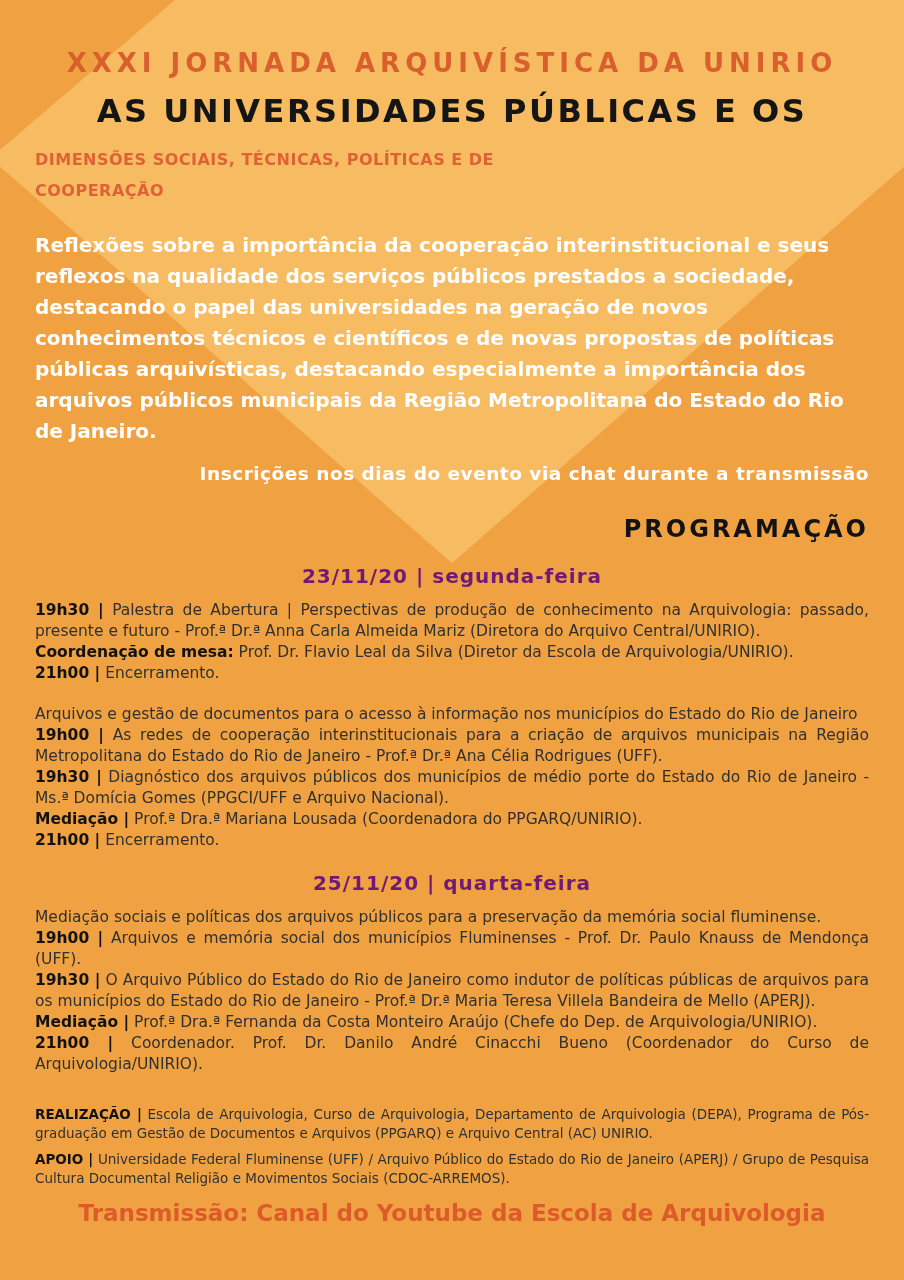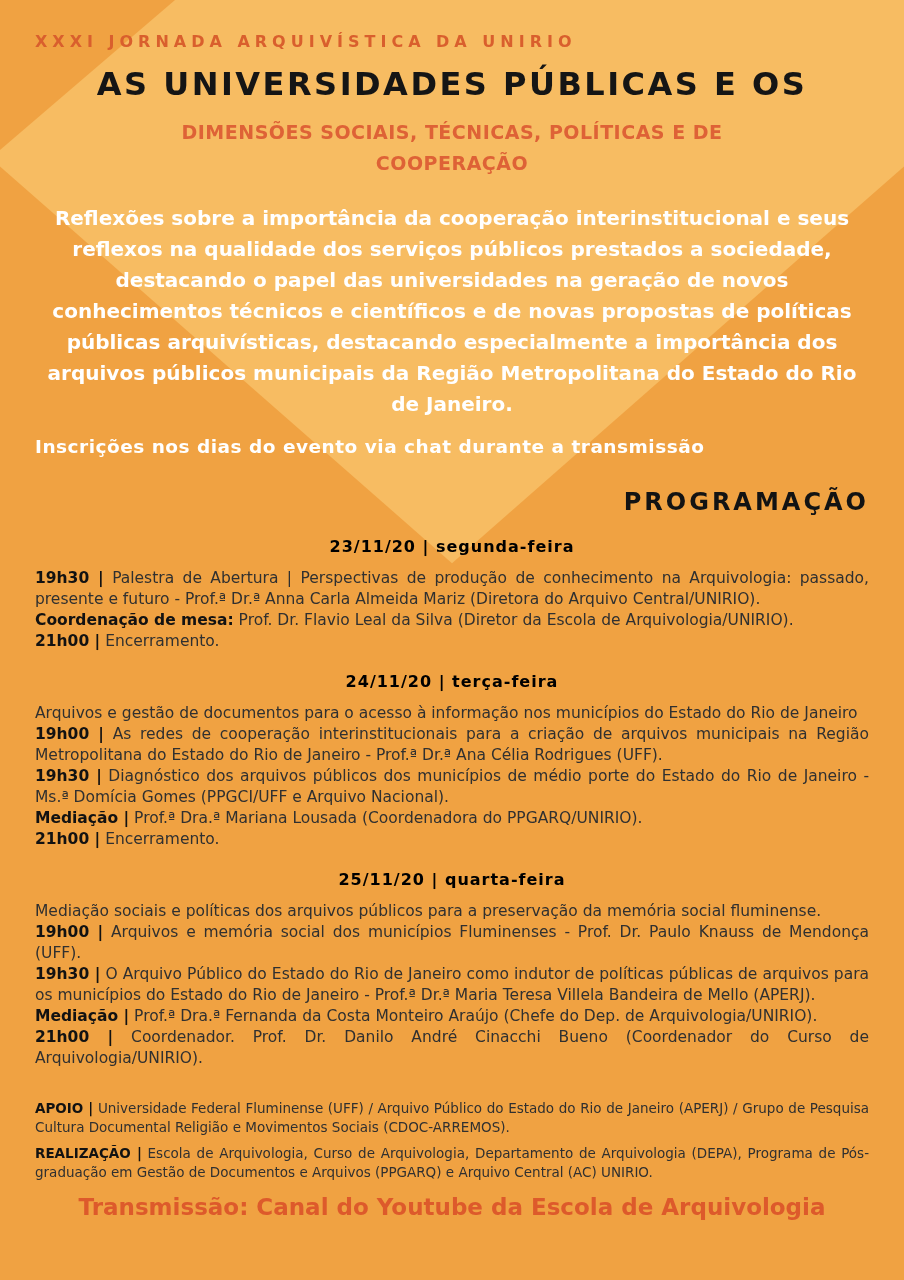--- a/index.html
+++ b/index.html
@@ -21,61 +21,60 @@
   }
   .bg-corner {
     position: absolute; left: 0; top: 0;
     width: 175px; height: 150px;
     background: #F0A242;
     clip-path: polygon(0 0, 100% 0, 0 100%);
   }
   .content { position: relative; padding: 0 35px; }
 
   .kicker {
-    margin: 0; padding-top: 32px;
-    white-space: nowrap;
-    font-size: 16px; font-weight: 700; letter-spacing: 5px;
+    margin: 0; padding-top: 48px;
+    text-align: center; white-space: nowrap;
+    font-size: 26px; font-weight: 700; letter-spacing: 5px;
     color: #D95F2D;
   }
   .title {
     margin: 12px 0 12px;
     text-align: center;
     font-size: 32px; line-height: 42px; font-weight: 800;
     letter-spacing: 2.5px; color: #151515;
   }
   .subtitle {
     margin: 10px 0 0;
-    text-align: center;
-    font-size: 19px; line-height: 31px; font-weight: 700;
+    font-size: 16px; line-height: 31px; font-weight: 700;
     letter-spacing: 0.5px; color: #DE6236;
   }
   .intro {
     margin: 24px auto 0; max-width: 840px;
-    text-align: center;
+    text-align: left;
     font-size: 20px; line-height: 31px; font-weight: 700;
     color: #FFFFFF;
   }
   .registration {
     margin: 16px 0 0;
-    text-align: left;
+    text-align: right;
     font-size: 18.5px; font-weight: 700; letter-spacing: 0.5px;
     color: #FFFFFF;
   }
   .program-title {
     margin: 30px 0 0;
     text-align: right;
     font-size: 24px; line-height: 30px; font-weight: 800;
     letter-spacing: 3px; color: #131313;
   }
   .day { margin-top: 20px; }
   .day-heading {
     margin: 0 0 12px;
     text-align: center;
-    font-size: 16px; font-weight: 700; letter-spacing: 1px;
-    color: #000000;
+    font-size: 20px; font-weight: 700; letter-spacing: 1px;
+    color: #701a75;
   }
   .prog-line {
     margin: 0;
     font-size: 15.5px; line-height: 21px;
     color: #303030; text-align: justify;
   }
   .prog-line strong, .credit-line strong { color: #121212; font-weight: 700; }
   .credits { margin-top: 30px; }
   .credit-line {
     margin: 0 0 7px;
@@ -116,38 +115,37 @@
     <h3 class="program-title">PROGRAMAÇÃO</h3>
 
     <section class="day">
       <h4 class="day-heading">23/11/20 | segunda-feira</h4>
       <p class="prog-line"><strong>19h30 |</strong><span> Palestra de Abertura | Perspectivas de produção de conhecimento na Arquivologia: passado, presente e futuro - Prof.ª Dr.ª Anna Carla Almeida Mariz (Diretora do Arquivo Central/UNIRIO).</span></p>
       <p class="prog-line"><strong>Coordenação de mesa:</strong><span> Prof. Dr. Flavio Leal da Silva (Diretor da Escola de Arquivologia/UNIRIO).</span></p>
       <p class="prog-line"><strong>21h00 |</strong><span> Encerramento.</span></p>
     </section>
 
     <section class="day">
-      <h4 class="day-heading">24/11/20 | terça-feira</h4>
       <p class="prog-line"><strong></strong><span>Arquivos e gestão de documentos para o acesso à informação nos municípios do Estado do Rio de Janeiro</span></p>
       <p class="prog-line"><strong>19h00 |</strong><span> As redes de cooperação interinstitucionais para a criação de arquivos municipais na Região Metropolitana do Estado do Rio de Janeiro - Prof.ª Dr.ª Ana Célia Rodrigues (UFF).</span></p>
       <p class="prog-line"><strong>19h30 |</strong><span> Diagnóstico dos arquivos públicos dos municípios de médio porte do Estado do Rio de Janeiro - Ms.ª Domícia Gomes (PPGCI/UFF e Arquivo Nacional).</span></p>
       <p class="prog-line"><strong>Mediação |</strong><span> Prof.ª Dra.ª Mariana Lousada (Coordenadora do PPGARQ/UNIRIO).</span></p>
       <p class="prog-line"><strong>21h00 |</strong><span> Encerramento.</span></p>
     </section>
 
     <section class="day">
       <h4 class="day-heading">25/11/20 | quarta-feira</h4>
       <p class="prog-line"><strong></strong><span>Mediação sociais e políticas dos arquivos públicos para a preservação da memória social fluminense.</span></p>
       <p class="prog-line"><strong>19h00 |</strong><span> Arquivos e memória social dos municípios Fluminenses - Prof. Dr. Paulo Knauss de Mendonça (UFF).</span></p>
       <p class="prog-line"><strong>19h30 |</strong><span> O Arquivo Público do Estado do Rio de Janeiro como indutor de políticas públicas de arquivos para os municípios do Estado do Rio de Janeiro - Prof.ª Dr.ª Maria Teresa Villela Bandeira de Mello (APERJ).</span></p>
       <p class="prog-line"><strong>Mediação |</strong><span> Prof.ª Dra.ª Fernanda da Costa Monteiro Araújo (Chefe do Dep. de Arquivologia/UNIRIO).</span></p>
       <p class="prog-line"><strong>21h00 |</strong><span> Coordenador. Prof. Dr. Danilo André Cinacchi Bueno (Coordenador do Curso de Arquivologia/UNIRIO).</span></p>
     </section>
 
     <div class="credits">
+      <p class="credit-line"><strong>REALIZAÇÃO |</strong><span> Escola de Arquivologia, Curso de Arquivologia, Departamento de Arquivologia (DEPA), Programa de Pós-graduação em Gestão de Documentos e Arquivos (PPGARQ) e Arquivo Central (AC) UNIRIO.</span></p>
       <p class="credit-line"><strong>APOIO |</strong><span> Universidade Federal Fluminense (UFF) / Arquivo Público do Estado do Rio de Janeiro (APERJ) / Grupo de Pesquisa Cultura Documental Religião e Movimentos Sociais (CDOC-ARREMOS).</span></p>
-      <p class="credit-line"><strong>REALIZAÇÃO |</strong><span> Escola de Arquivologia, Curso de Arquivologia, Departamento de Arquivologia (DEPA), Programa de Pós-graduação em Gestão de Documentos e Arquivos (PPGARQ) e Arquivo Central (AC) UNIRIO.</span></p>
     </div>
 
     <p class="transmission">Transmissão: Canal do Youtube  da Escola de Arquivologia</p>
 
   </div>
 </div>
 
 </body></html>

